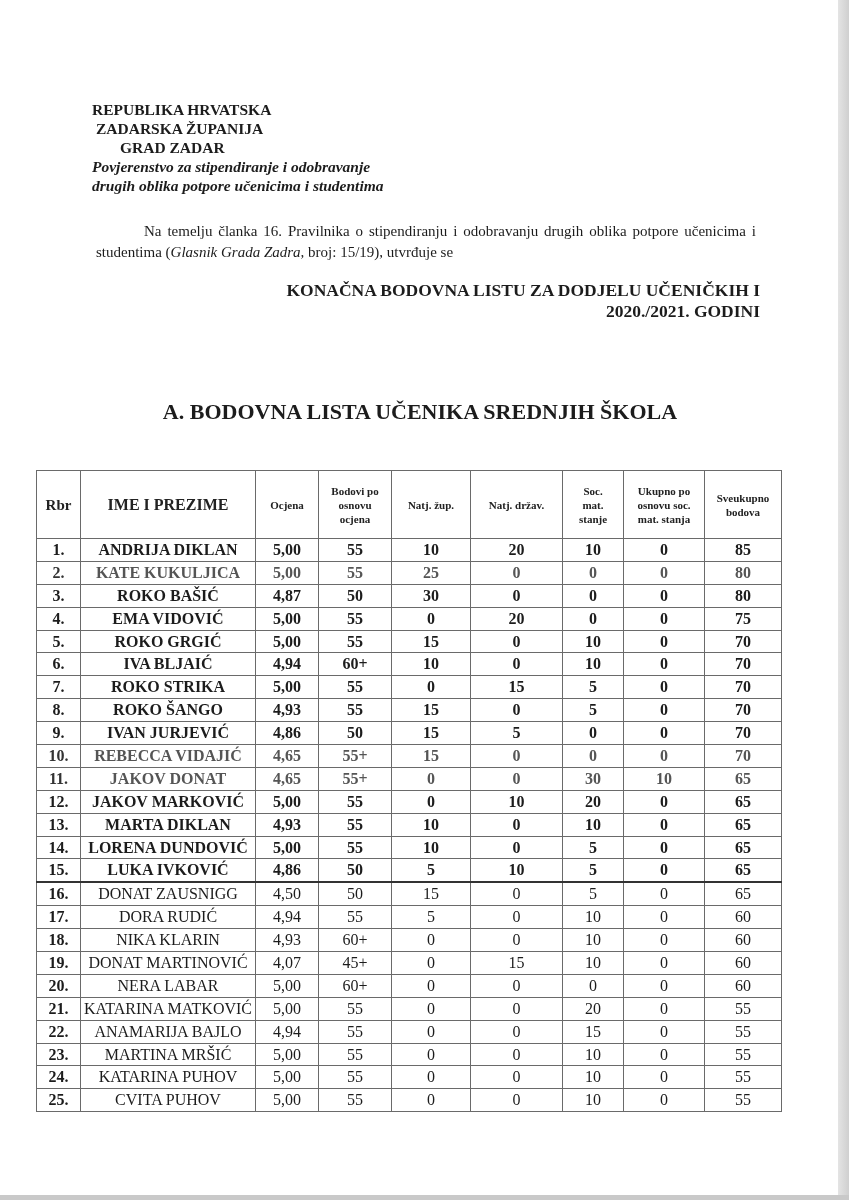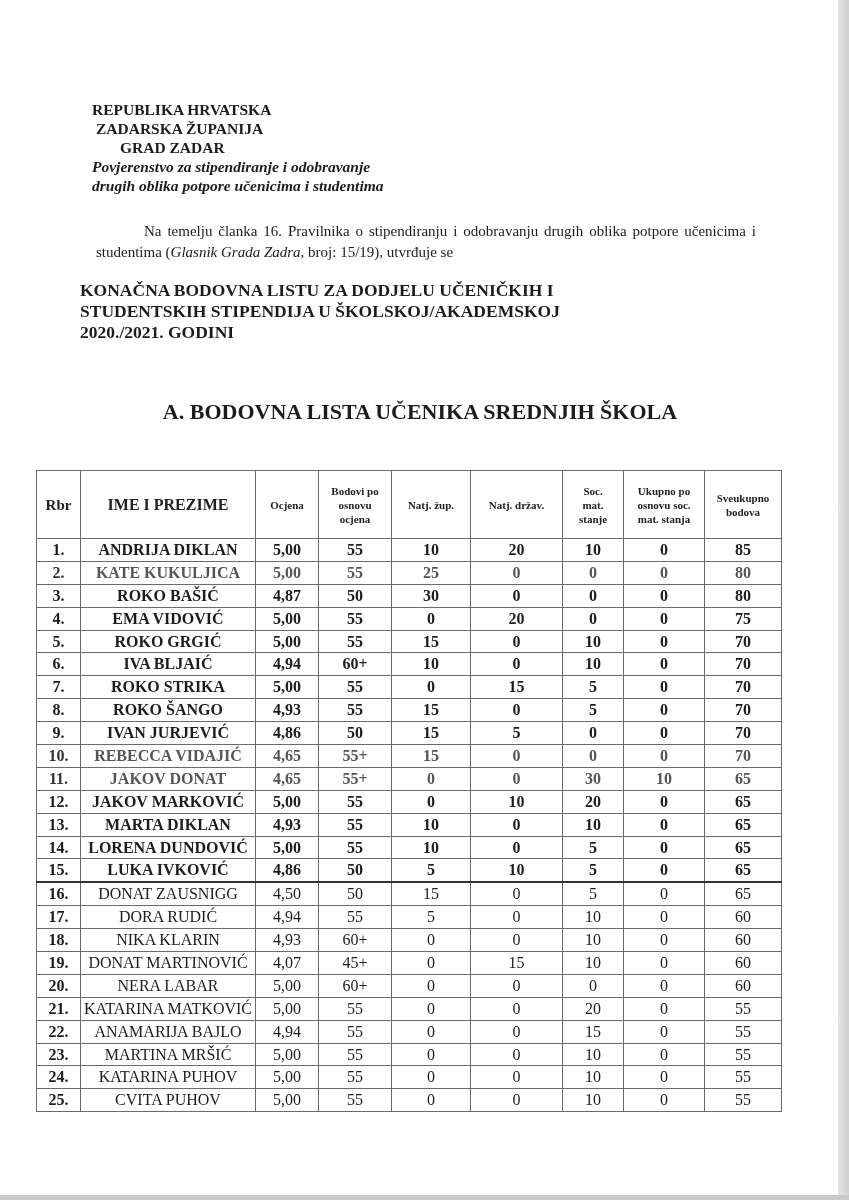--- a/index.html
+++ b/index.html
@@ -8,21 +8,21 @@
   .page-edge-bottom{position:absolute;left:0;top:1195px;width:849px;height:5px;background:#c9c9c9;}
   .hdr{position:absolute;left:92px;top:100px;font-size:15.5px;line-height:19px;}
   .hdr .b{font-weight:bold;}
   .hdr .l1{padding-left:0;}
   .hdr .l2{padding-left:4px;}
   .hdr .l3{padding-left:28px;}
   .hdr .it{font-style:italic;font-weight:bold;}
   .intro{position:absolute;left:96px;top:221px;width:660px;font-size:15px;font-weight:normal;line-height:21px;text-align:justify;}
   .intro .first{text-indent:48px;display:block;}
   .intro i{font-style:italic;}
-  .title{position:absolute;left:80px;top:280px;width:680px;text-align:left;font-weight:bold;font-size:17.5px;line-height:21px;}
+  .title{position:absolute;left:80px;top:280px;width:680px;text-align:right;font-weight:bold;font-size:17.5px;line-height:21px;}
   .section{position:absolute;left:80px;top:399px;width:680px;text-align:center;font-weight:bold;font-size:22px;}
   table.scores{position:absolute;left:36px;top:470px;border-collapse:collapse;table-layout:fixed;}
   table.scores td, table.scores th{border:1px solid #6a6a6a;padding:0;text-align:center;vertical-align:middle;}
   table.scores th{font-weight:bold;font-size:11px;line-height:14px;height:67px;color:#222;}
   table.scores th.big{font-size:16px;}
   table.scores th.rbr{font-size:15px;}
   table.scores td{height:21.9px;font-size:16px;}
   td.rbr{font-weight:bold;font-size:16px;}
   td.name{text-align:left;padding-left:10px;font-size:13.5px;white-space:nowrap;}
   tr.bold td{font-weight:bold;}
@@ -45,21 +45,20 @@
   <div class="it">Povjerenstvo za stipendiranje i odobravanje</div>
   <div class="it">drugih oblika potpore učenicima i studentima</div>
 </div>
 
 <div class="intro">
     <span class="first"><span>Na temelju članka 16. Pravilnika o stipendiranju i odobravanju drugih oblika potpore učenicima i studentima (</span><i>Glasnik Grada Zadra,</i><span> broj: 15/19), utvrđuje se</span></span>
   </div>
 
 <div class="title">
   <div>KONAČNA BODOVNA LISTU ZA DODJELU UČENIČKIH I</div>
-  <div>STUDENTSKIH STIPENDIJA U ŠKOLSKOJ/AKADEMSKOJ</div>
   <div>2020./2021. GODINI</div>
 </div>
 
 <div class="section">A. BODOVNA LISTA UČENIKA SREDNJIH ŠKOLA</div>
 
 <table class="scores">
   <colgroup>
     <col style="width:44px">
       <col style="width:175px">
       <col style="width:63px">

